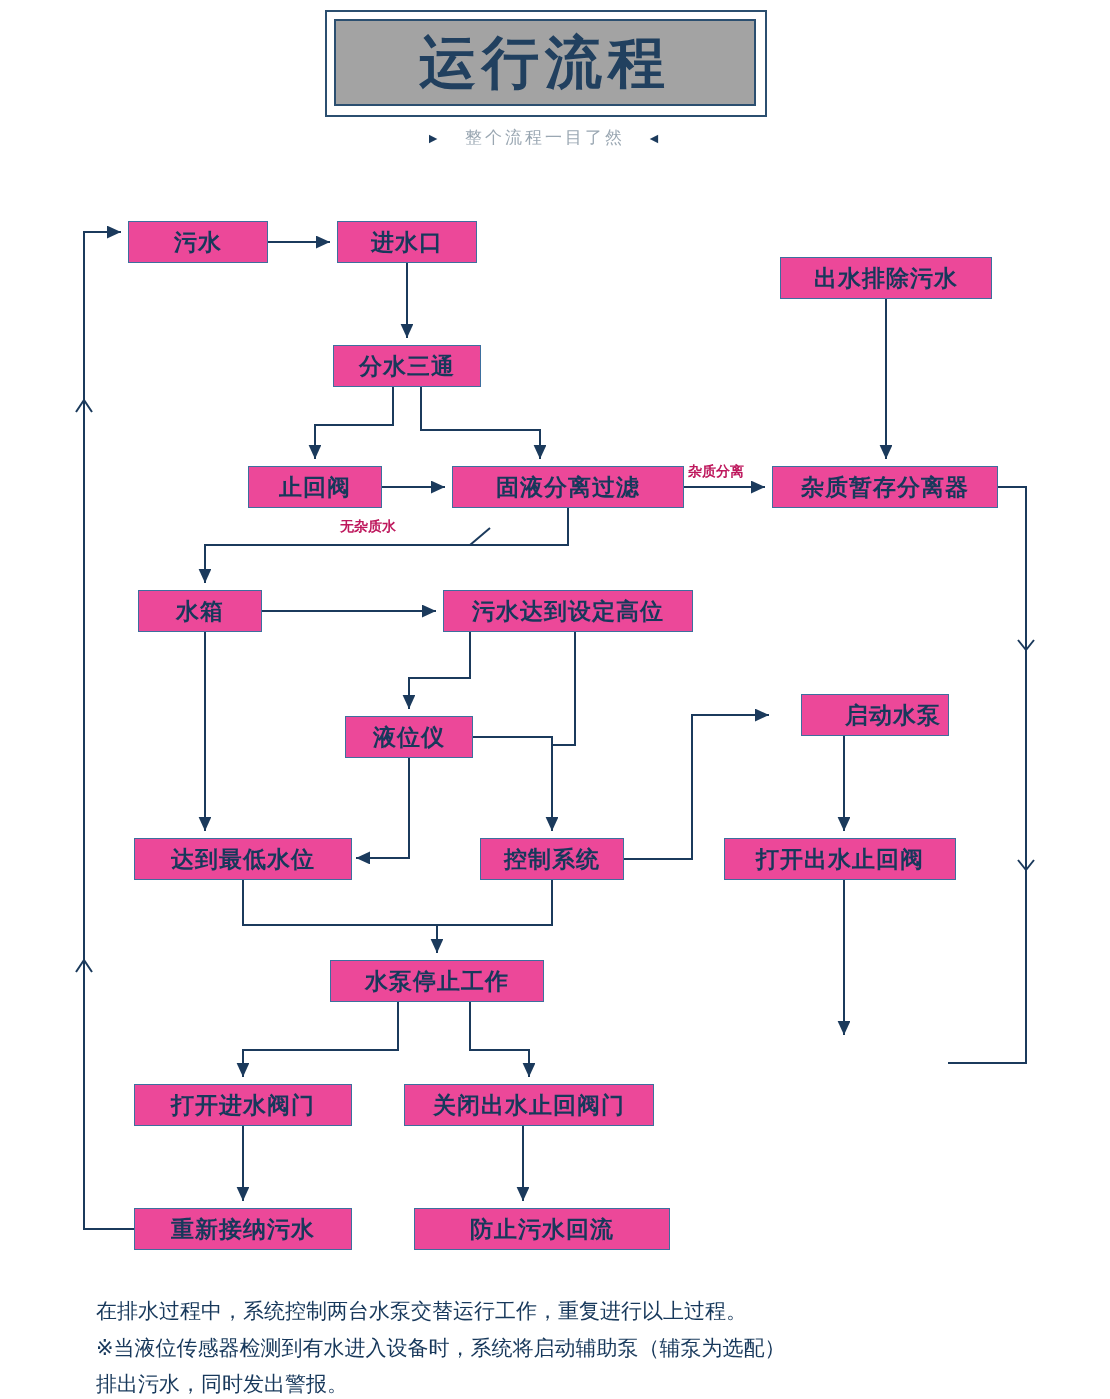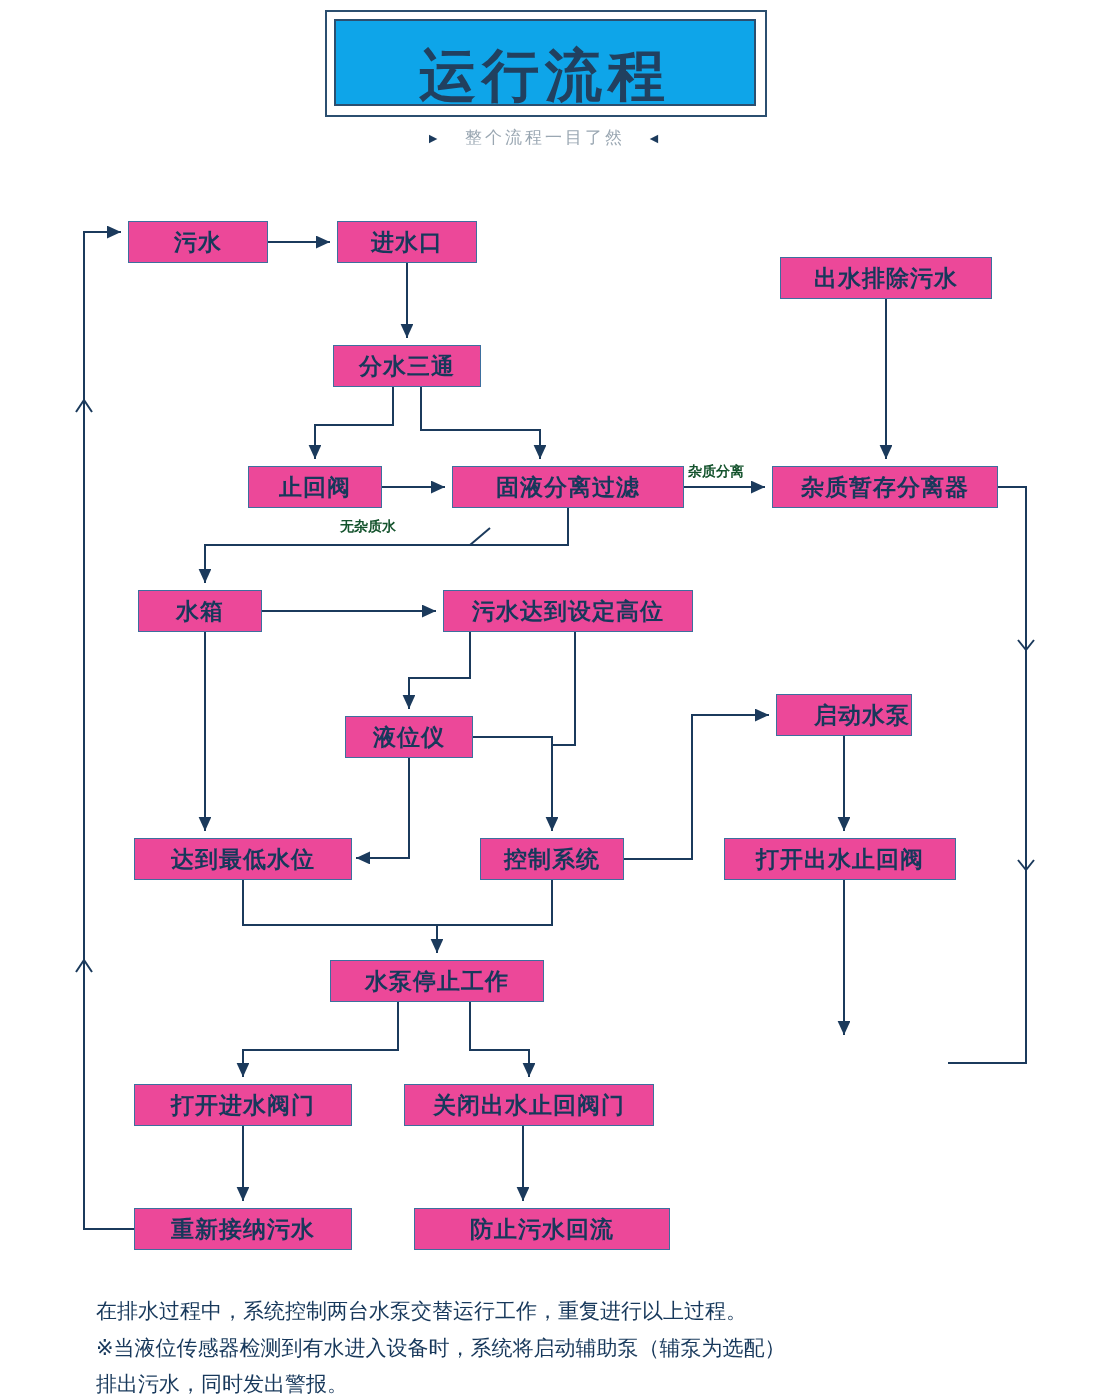--- a/index.html
+++ b/index.html
@@ -10,22 +10,22 @@
     color:#1b3a5c;
     position:relative;
     overflow:hidden;
   }
   #canvas{position:absolute;left:0;top:0;width:1110px;height:1399px;}
   svg.lines{position:absolute;left:0;top:0;width:1110px;height:1399px;pointer-events:none;}
 
   
   .title-wrap{position:absolute;left:325px;top:10px;width:440px;height:105px;}
   .title-outer{position:absolute;left:0;top:0;width:438px;height:103px;border:2px solid #2b4f70;}
-  .title-inner{position:absolute;left:9px;top:9px;width:418px;height:83px;border:2px solid #2b4f70;background:#0ea5e9;
-     display:flex;align-items:flex-end;justify-content:center;}
+  .title-inner{position:absolute;left:9px;top:9px;width:418px;height:83px;border:2px solid #2b4f70;background:#a3a3a3;
+     display:flex;align-items:center;justify-content:center;}
   .title-text{font-size:57px;font-weight:bold;letter-spacing:6px;color:#21405f;line-height:1;}
   .subtitle{position:absolute;left:325px;top:126px;width:440px;text-align:center;font-size:17px;color:#9aa7b2;letter-spacing:3px;}
   .sub-arrow{color:#1b3a5c;font-size:14px;}
   .sub-arrow.left{margin-right:22px;}
   .sub-arrow.right{margin-left:22px;}
 
   
   .node{
     position:absolute;
     box-sizing:border-box;
@@ -35,21 +35,21 @@
     font-size:23px;
     font-weight:bold;
     display:flex;align-items:center;justify-content:center;
     white-space:nowrap;
     height:42px;
     letter-spacing:1px;
   }
   .edge-label{
     position:absolute;
     font-size:14px;
-    color:#14532d;
+    color:#be185d;
     font-weight:bold;
     background:#fff;
     padding:0 2px;
     white-space:nowrap;
   }
 
   
   .footer{position:absolute;left:96px;top:1295px;width:950px;color:#17385b;font-size:21px;line-height:1.55;}
   .footer p{margin:0 0 4px 0;}
 </style>
@@ -138,21 +138,21 @@
   <div class="node" style="left:333px;top:345px;width:148px;">分水三通</div>
   <div class="node" style="left:248px;top:466px;width:134px;">止回阀</div>
   <div class="node" style="left:452px;top:466px;width:232px;">固液分离过滤</div>
   <div class="node" style="left:772px;top:466px;width:226px;">杂质暂存分离器</div>
   <div class="node" style="left:780px;top:257px;width:212px;">出水排除污水</div>
   <div class="node" style="left:138px;top:590px;width:124px;">水箱</div>
   <div class="node" style="left:443px;top:590px;width:250px;">污水达到设定高位</div>
   <div class="node" style="left:345px;top:716px;width:128px;">液位仪</div>
   <div class="node" style="left:134px;top:838px;width:218px;text-align:center;">达到最低水位</div>
   <div class="node" style="left:480px;top:838px;width:144px;">控制系统</div>
-  <div class="node" style="left:776px;top:694px;width:136px;padding-left:36px;">启动水泵</div>
+  <div class="node" style="left:801px;top:694px;width:148px;padding-left:36px;">启动水泵</div>
   <div class="node" style="left:724px;top:838px;width:232px;">打开出水止回阀</div>
   <div class="node" style="left:330px;top:960px;width:214px;text-align:center;">水泵停止工作</div>
   <div class="node" style="left:134px;top:1084px;width:218px;">打开进水阀门</div>
   <div class="node" style="left:404px;top:1084px;width:250px;">关闭出水止回阀门</div>
   <div class="node" style="left:134px;top:1208px;width:218px;">重新接纳污水</div>
   <div class="node" style="left:414px;top:1208px;width:256px;">防止污水回流</div>
 
   <div class="edge-label" style="left:686px;top:463px;">杂质分离</div>
   <div class="edge-label" style="left:338px;top:518px;">无杂质水</div>
 

